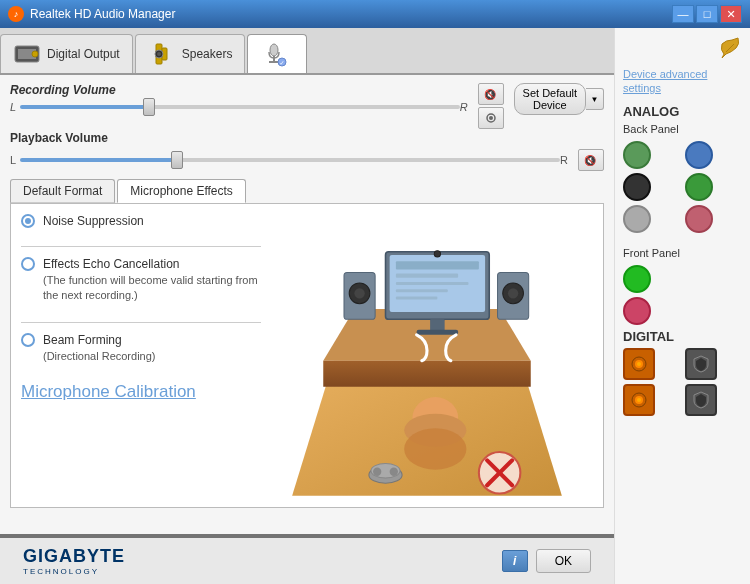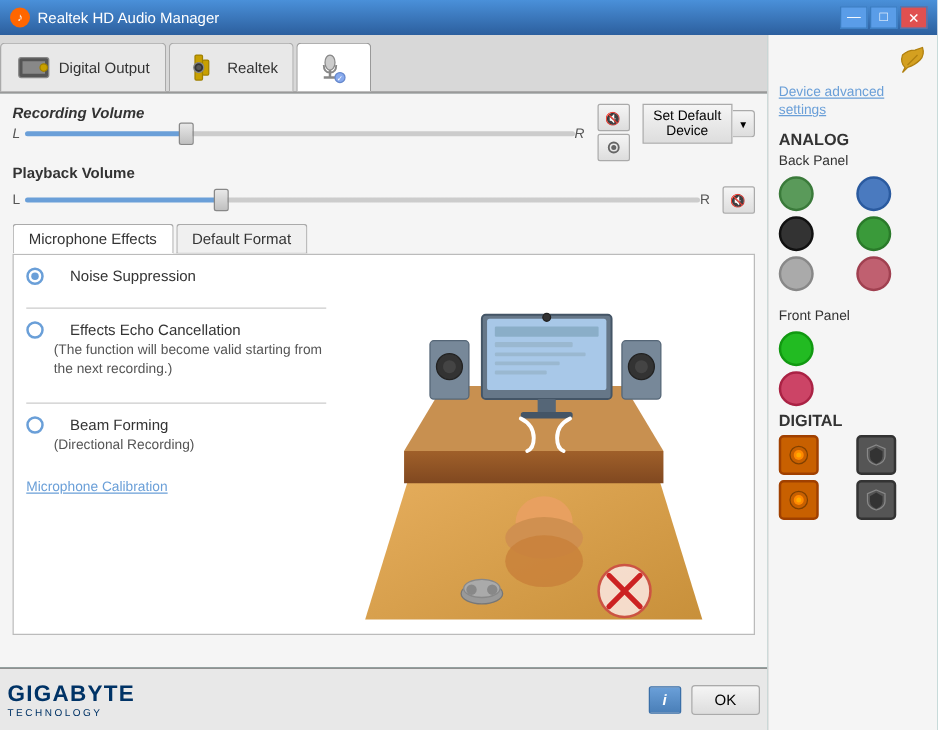--- a/index.html
+++ b/index.html
@@ -148,21 +148,21 @@
     }
 
     .set-default-area {
       display: flex;
       align-items: center;
       margin-left: 10px;
     }
     .set-default-btn {
       background: linear-gradient(to bottom, #f5f5f5, #ddd);
       border: 1px solid #aaa;
-      border-radius: 0;
+      border-radius: 10px;
       padding: 3px 8px;
       font-size: 11px;
       cursor: pointer;
       display: flex; align-items: center;
     }
     .dropdown-arrow {
       width: 18px; height: 22px;
       background: linear-gradient(to bottom, #f5f5f5, #ddd);
       border: 1px solid #aaa;
       border-left: none;
@@ -227,56 +227,55 @@
     }
     .radio-btn.checked::after {
       content: '';
       width: 6px; height: 6px;
       background: #6a9fd8;
       border-radius: 50%;
     }
     .effect-name {
       font-size: 12px;
       color: #333;
-      margin-left: 13px;
     }
     .effect-desc {
       font-size: 11px;
       color: #555;
       margin-left: 22px;
       line-height: 1.4;
     }
     .separator {
       height: 1px;
       background: #ccc;
       margin: 10px 0;
     }
     .calibration-link {
       color: #6a9fd8;
       text-decoration: underline;
       cursor: pointer;
-      font-size: 11px;
+      font-size: 17px;
       margin-left: 0;
     }
 
     
     .scene-container {
       flex: 1;
       position: relative;
       overflow: hidden;
     }
 
     
     .bottom-bar {
       height: 50px;
       background: #e8e8e8;
-      border-top: 1px solid #737373;
+      border-top: 4px solid #737373;
       display: flex;
       align-items: center;
-      padding: 0 6px;
+      padding: 0 23px;
     }
     .gigabyte-logo {
       font-size: 18px;
       font-weight: bold;
       color: #003366;
       letter-spacing: 1px;
     }
     .gigabyte-sub {
       font-size: 8px;
       color: #003366;
@@ -418,21 +417,21 @@
 
       <div class="tab">
         <div class="tab-icon">
           <svg width="28" height="28" viewBox="0 0 28 28">
             <rect x="8" y="4" width="6" height="20" rx="1" fill="#c8a000" stroke="#a08000" stroke-width="1"></rect>
             <rect x="14" y="8" width="5" height="12" rx="1" fill="#c8a000" stroke="#a08000" stroke-width="1"></rect>
             <circle cx="11" cy="14" r="4" fill="#333" stroke="#888" stroke-width="1"></circle>
             <circle cx="11" cy="14" r="2" fill="#555"></circle>
           </svg>
         </div>
-        <span>Realtek</span>
+        <span>Speakers</span>
       </div>
 
       <div class="tab active">
         <div class="tab-icon">
           <svg width="28" height="28" viewBox="0 0 28 28">
             <ellipse cx="14" cy="10" rx="4" ry="6" fill="#ccc" stroke="#888" stroke-width="1"></ellipse>
             <line x1="14" y1="16" x2="14" y2="22" stroke="#888" stroke-width="2"></line>
             <line x1="9" y1="22" x2="19" y2="22" stroke="#888" stroke-width="2"></line>
             <path d="M9 12 Q9 18 14 18 Q19 18 19 12" fill="none" stroke="#888" stroke-width="1.5"></path>
             <circle cx="22" cy="22" r="4" fill="#88aaee" stroke="#6688cc" stroke-width="1"></circle>
@@ -493,25 +492,25 @@
         </div>
         <span class="channel-label">R</span>
         <div class="volume-btn" style="margin-left:6px;">
           <svg width="16" height="14" viewBox="0 0 16 14">
               <text x="1" y="11" font-size="10" fill="#666">🔇</text>
             </svg>
         </div>
       </div>
 
       <div class="inner-tabs">
+        <div class="inner-tab">
+          <span>Default Format</span>
+        </div>
         <div class="inner-tab active">
           <span>Microphone Effects</span>
-        </div>
-        <div class="inner-tab">
-          <span>Default Format</span>
         </div>
       </div>
 
       <div class="effects-box">
 
         <div class="effects-left">
 
           
           <div class="effect-item">
             <div class="effect-radio-row">

